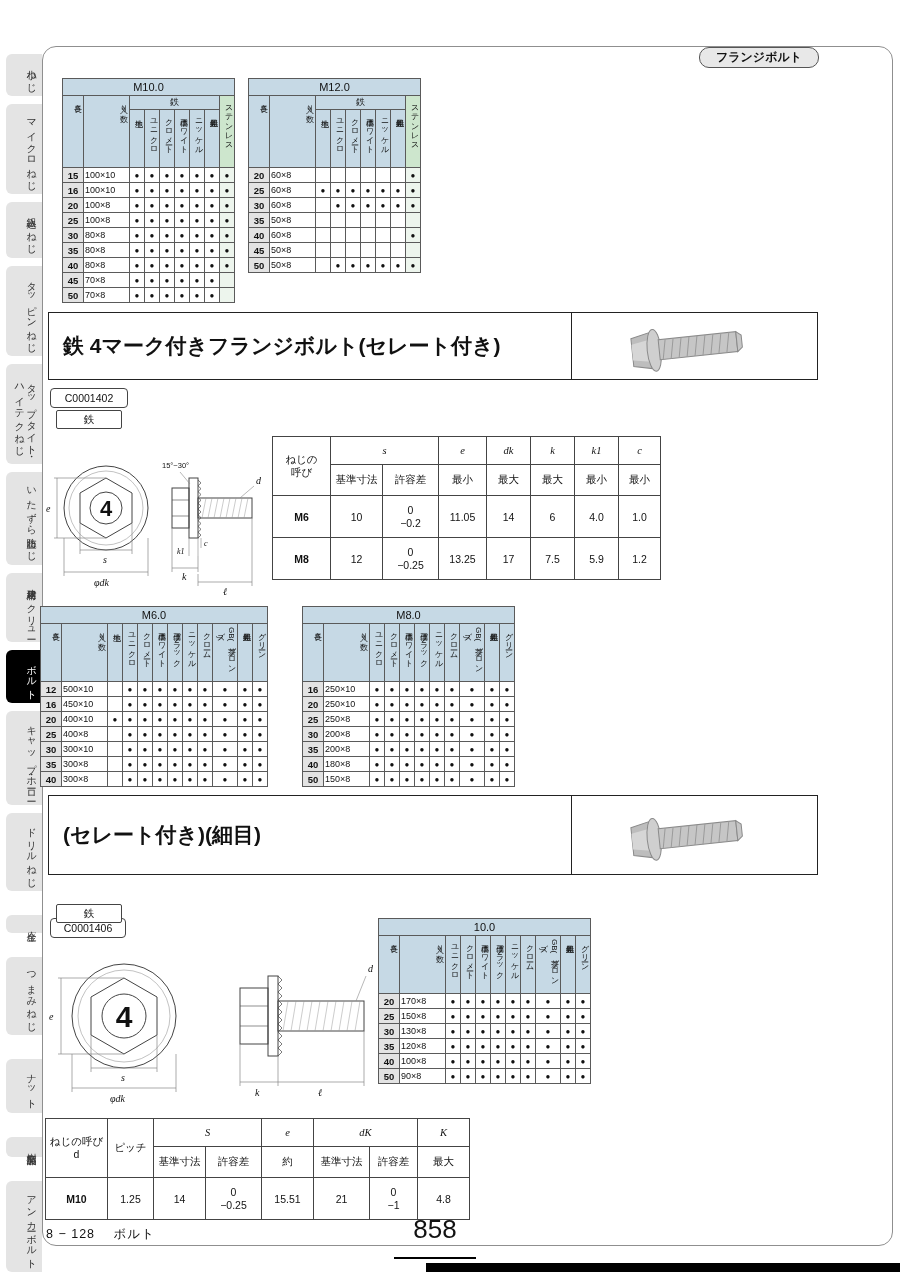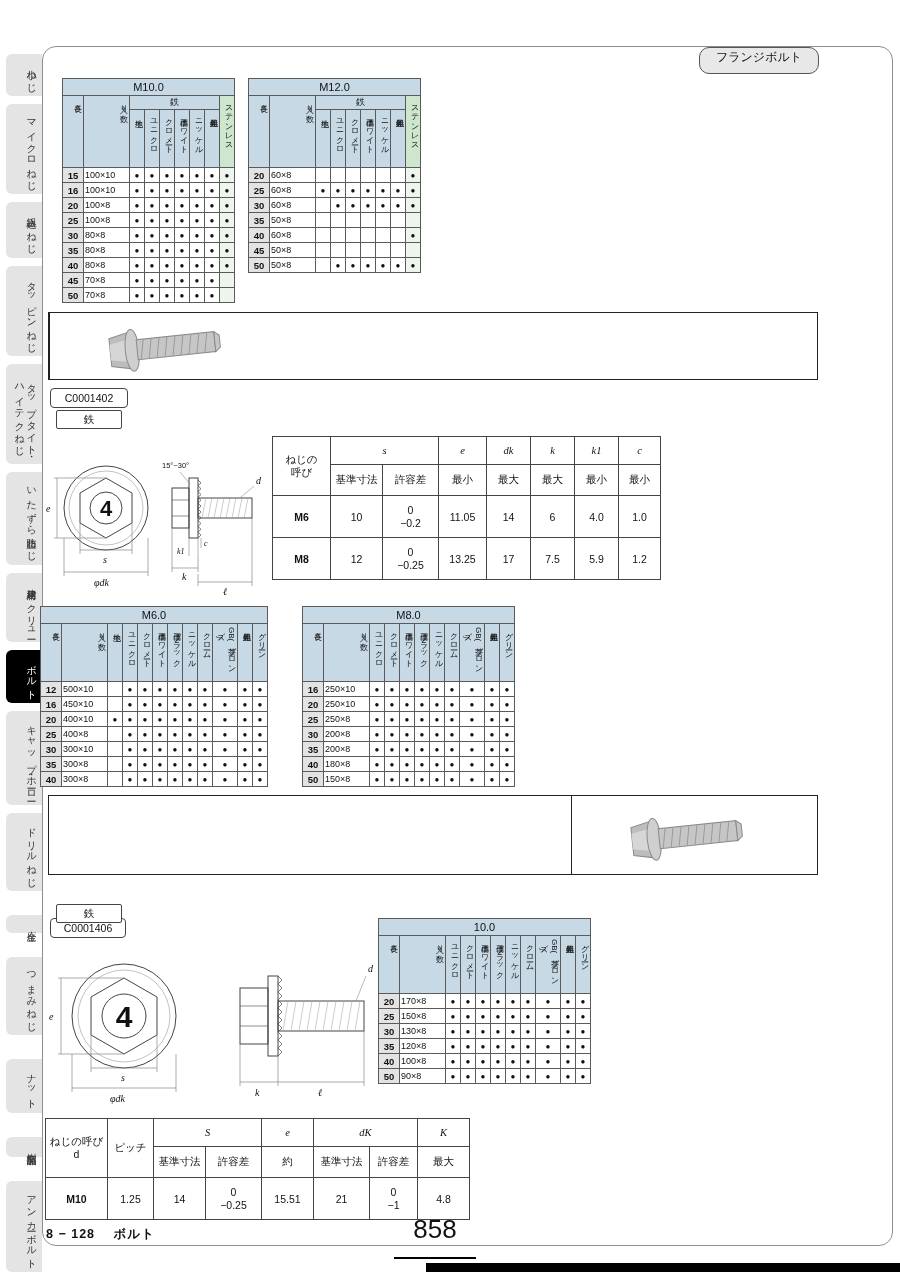--- a/index.html
+++ b/index.html
@@ -1,20 +1,20 @@
 <!DOCTYPE html>
 <html><head>
 <meta charset="utf-8">
 <style>
 *{margin:0;padding:0;box-sizing:border-box}
 html,body{background:#fff}
 body{font-family:"Liberation Sans","DejaVu Sans",sans-serif;color:#111}
 #page{position:relative;width:900px;height:1272px;overflow:hidden;background:#fff}
 .frame{position:absolute;left:42px;top:46px;width:851px;height:1200px;border:1.5px solid #8f8f8f;border-radius:14px}
-.tab{position:absolute;left:699px;top:47px;width:120px;height:27px;background:#e8e8e8;border:1.2px solid #555;border-radius:10px;font-size:12px;font-weight:normal;text-align:center;line-height:19px}
+.tab{position:absolute;left:699px;top:47px;width:120px;height:21px;background:#e8e8e8;border:1.2px solid #555;border-radius:10px;font-size:12px;font-weight:bold;text-align:center;line-height:19px}
 #sidebar{position:absolute;left:6px;top:54px;width:36px;display:flex;flex-direction:column;gap:8px;align-items:stretch}
 .sb-item{writing-mode:vertical-rl;background:#e4e4e4;border-radius:6px 0 0 6px;font-size:10px;line-height:12px;letter-spacing:1px;padding:8px 5px;max-height:100px;text-align:center;color:#333;cursor:pointer}
 .sb-item.active{background:#000;color:#fff}
 .sb-item:nth-child(n+11){margin-top:16px}
 .tbl{position:absolute}
 table{border-collapse:collapse;background:#fff}
 .avail th,.avail td{border:1px solid #5a5a5a}
 .avail .ttl{background:#c6d9e5;font-size:11px;font-weight:normal;height:17px;text-align:center;padding:1px 2px}
 .avail .vh{writing-mode:vertical-rl;background:#c6d9e5;font-size:8px;font-weight:normal;padding:3px 1px;text-align:left;vertical-align:top}
 .avail .ironh{background:#c6d9e5;font-size:9px;font-weight:normal;height:14px;text-align:center}
@@ -36,21 +36,21 @@
 .spec th{height:17px}
 .spec td{height:38px}
 .spec .bold{font-weight:bold}
 .pre{white-space:pre-line;line-height:1.2}
 .it{font-style:italic;font-family:"Liberation Serif","DejaVu Serif",serif}
 .dim{font:italic 10px "Liberation Serif","DejaVu Serif",serif;fill:#111}
 .dimsmall{font:italic 8px "Liberation Serif","DejaVu Serif",serif;fill:#111}
 .angletext{font:7.5px "Liberation Sans",sans-serif;fill:#111}
 .mark4{font:bold 22px "Liberation Sans",sans-serif;fill:#111}
 .mark4big{font:bold 30px "Liberation Sans",sans-serif;fill:#111}
-.footer-left{position:absolute;left:46px;top:1226px;font-size:12.5px;font-weight:bold;letter-spacing:1px}
+.footer-left{position:absolute;left:46px;top:1226px;font-size:12.5px;font-weight:normal;letter-spacing:1px}
 .footer-left .lbl{margin-left:14px}
 .page-num{position:absolute;left:394px;top:1214px;width:82px;text-align:center;font-size:26px;border-bottom:2.5px solid #000;padding-bottom:12px}
 .bottom-bar{position:absolute;left:426px;top:1263px;width:474px;height:9px;background:#000}
 </style>
 </head>
 <body>
 
 <div id="page">
 
   <div class="frame"></div>
@@ -291,20 +291,23 @@
             <td class="dotc">●</td>
             <td class="dotc">●</td>
             <td class="dotc">●</td>
             <td class="dotc stc">●</td>
           </tr>
         </tbody>
       </table>
     </div>
 
   <div class="section-box" style="top:312px;height:68px">
+    <div class="section-title">
+      <span>鉄 4マーク付きフランジボルト(セレート付き)</span>
+    </div>
     <div class="section-img">
       <svg width="150" height="56" viewBox="0 0 150 56">
         <g transform="rotate(-6 75 28)">
           <polygon points="12,14 30,10 30,46 12,42" fill="#bdbdbd" stroke="#8a8a8a"></polygon>
           <polygon points="12,20 30,17 30,39 12,36" fill="#d6d6d6" stroke="none"></polygon>
           <ellipse cx="34" cy="28" rx="7" ry="21" fill="#cfcfcf" stroke="#8a8a8a"></ellipse>
           <rect x="39" y="18" width="78" height="20" fill="#c6c6c6" stroke="#8a8a8a"></rect>
           <path d="M46,18 l-4,20 M54,18 l-4,20 M62,18 l-4,20 M70,18 l-4,20 M78,18 l-4,20 M86,18 l-4,20 M94,18 l-4,20 M102,18 l-4,20 M110,18 l-4,20" stroke="#9a9a9a" fill="none"></path>
           <polygon points="117,18 122,22 122,34 117,38" fill="#c6c6c6" stroke="#8a8a8a"></polygon>
         </g>
@@ -647,20 +650,21 @@
             <td class="dotc">●</td>
             <td class="dotc">●</td>
             <td class="dotc">●</td>
           </tr>
         </tbody>
       </table>
     </div>
 
   <div class="section-box" style="top:795px;height:80px">
     <div class="section-title">
+      <span>(セレート付き)(細目)</span>
     </div>
     <div class="section-img">
       <svg width="150" height="56" viewBox="0 0 150 56">
         <g transform="rotate(-6 75 28)">
           <polygon points="12,14 30,10 30,46 12,42" fill="#bdbdbd" stroke="#8a8a8a"></polygon>
           <polygon points="12,20 30,17 30,39 12,36" fill="#d6d6d6" stroke="none"></polygon>
           <ellipse cx="34" cy="28" rx="7" ry="21" fill="#cfcfcf" stroke="#8a8a8a"></ellipse>
           <rect x="39" y="18" width="78" height="20" fill="#c6c6c6" stroke="#8a8a8a"></rect>
           <path d="M46,18 l-4,20 M54,18 l-4,20 M62,18 l-4,20 M70,18 l-4,20 M78,18 l-4,20 M86,18 l-4,20 M94,18 l-4,20 M102,18 l-4,20 M110,18 l-4,20" stroke="#9a9a9a" fill="none"></path>
           <polygon points="117,18 122,22 122,34 117,38" fill="#c6c6c6" stroke="#8a8a8a"></polygon>

